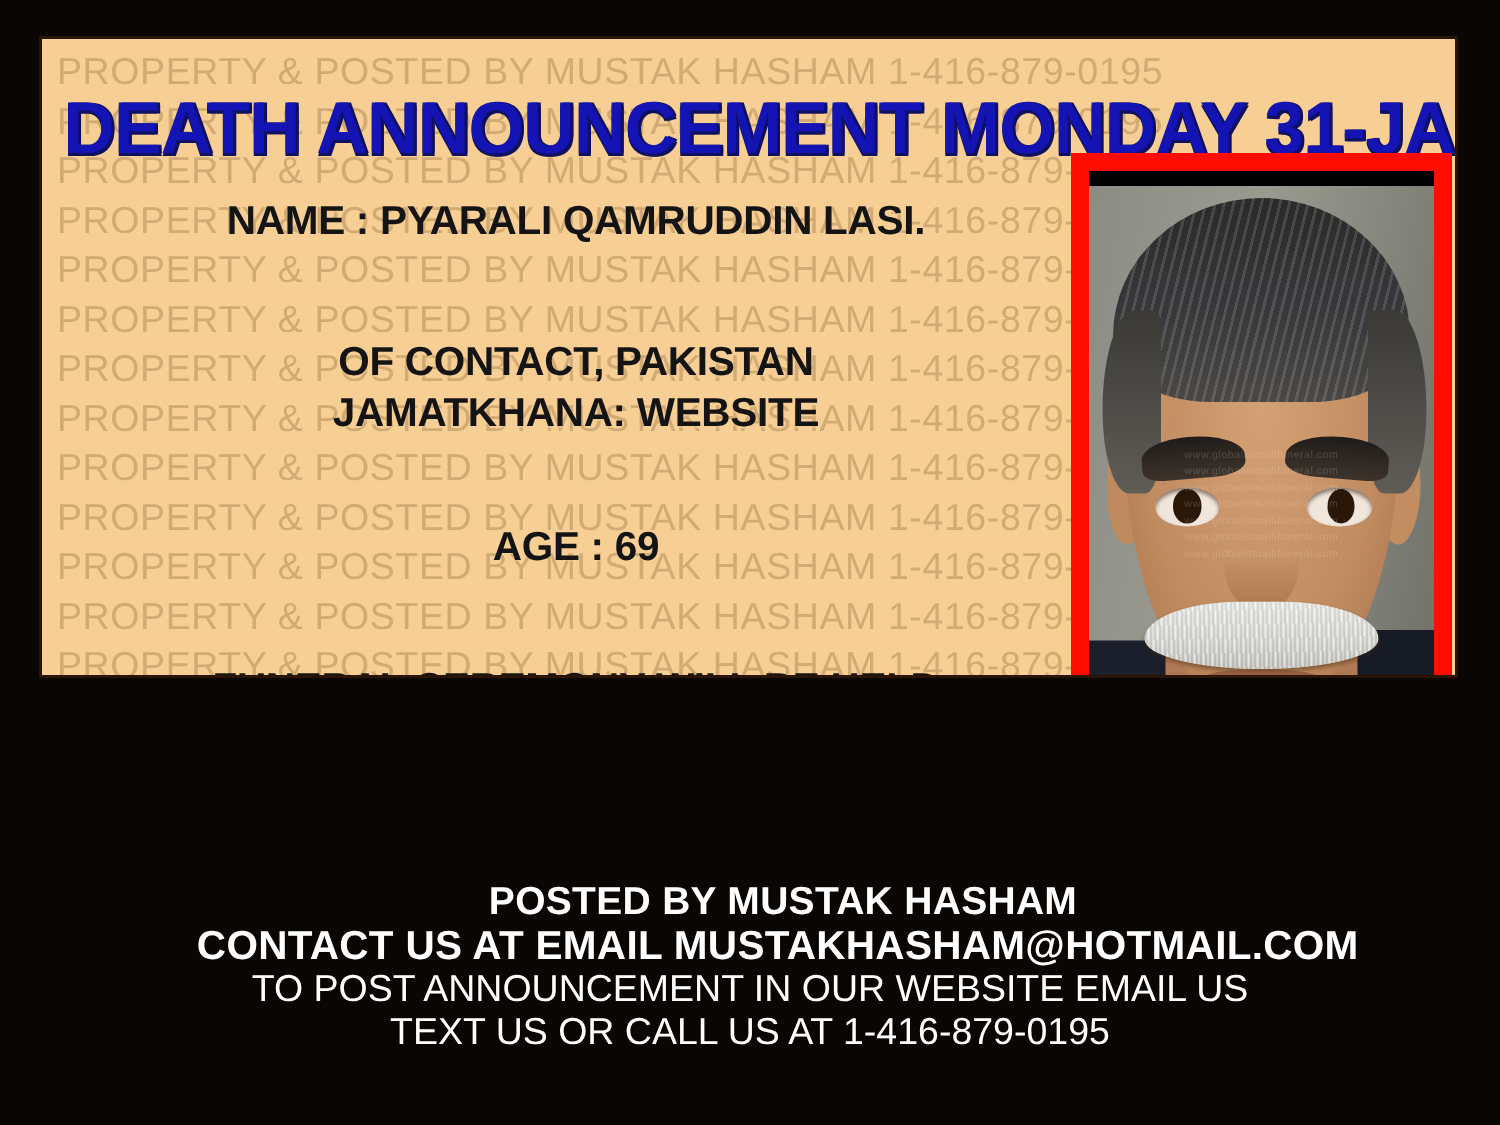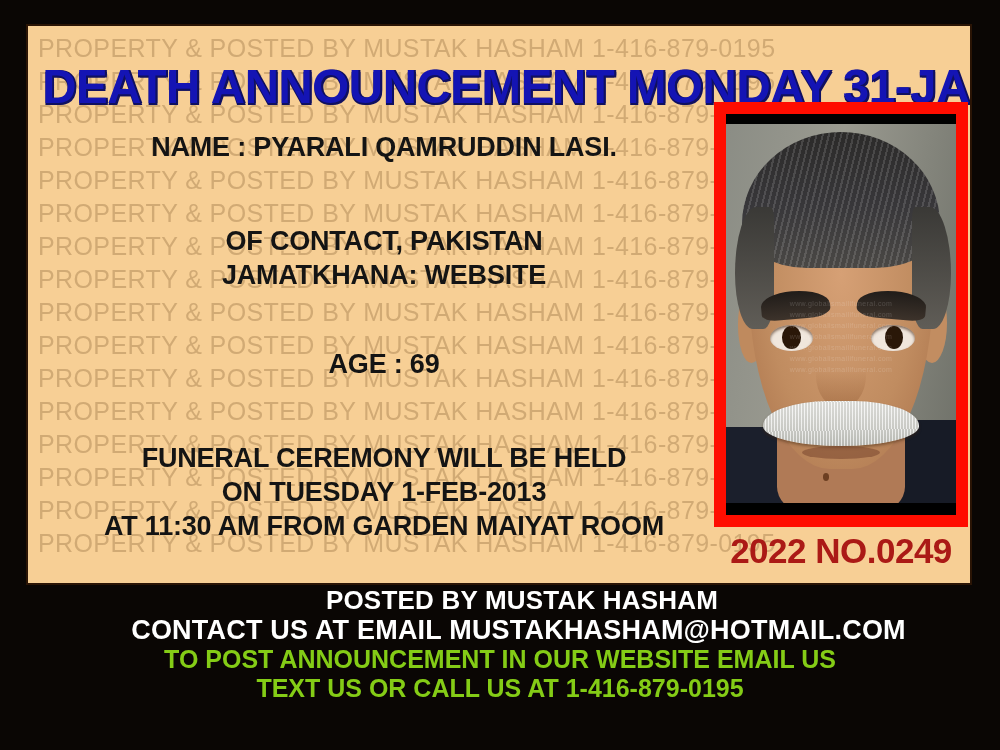--- a/index.html
+++ b/index.html
@@ -11,21 +11,21 @@
 
   
   #poster{
     position:absolute;inset:0;
     background:#0a0604;
   }
 
   
   #card{
     position:absolute;
-    left:28px;top:26px;width:942px;height:557px;
+    left:28px;top:26px;width:942px;height:424px;
     background:#f7cf95;
     overflow:hidden;
     box-shadow:0 0 0 2px #2a1405;
   }
 
   
   #watermark{
     position:absolute;inset:0;
     pointer-events:none;
     padding-top:6px;
@@ -207,21 +207,21 @@
     white-space:nowrap;
   }
   .f1{font-size:26px;line-height:29px;padding-left:44px;}
   .f2{font-size:27px;line-height:29px;}
   .f3{font-size:27px;line-height:30px;margin-left:37px;}
   .f-green{
     color:#9be046;font-weight:bold;font-size:23px;line-height:31px;
     white-space:nowrap;letter-spacing:.1px;
   }
   .f-yellow{
-    color:#84cc16;font-weight:bold;font-size:25px;line-height:29px;
+    color:#ffffff;font-weight:normal;font-size:25px;line-height:29px;
     white-space:nowrap;
   }
 </style>
 </head>
 <body>
 
 <div id="poster">
 
   <div id="card">
 

